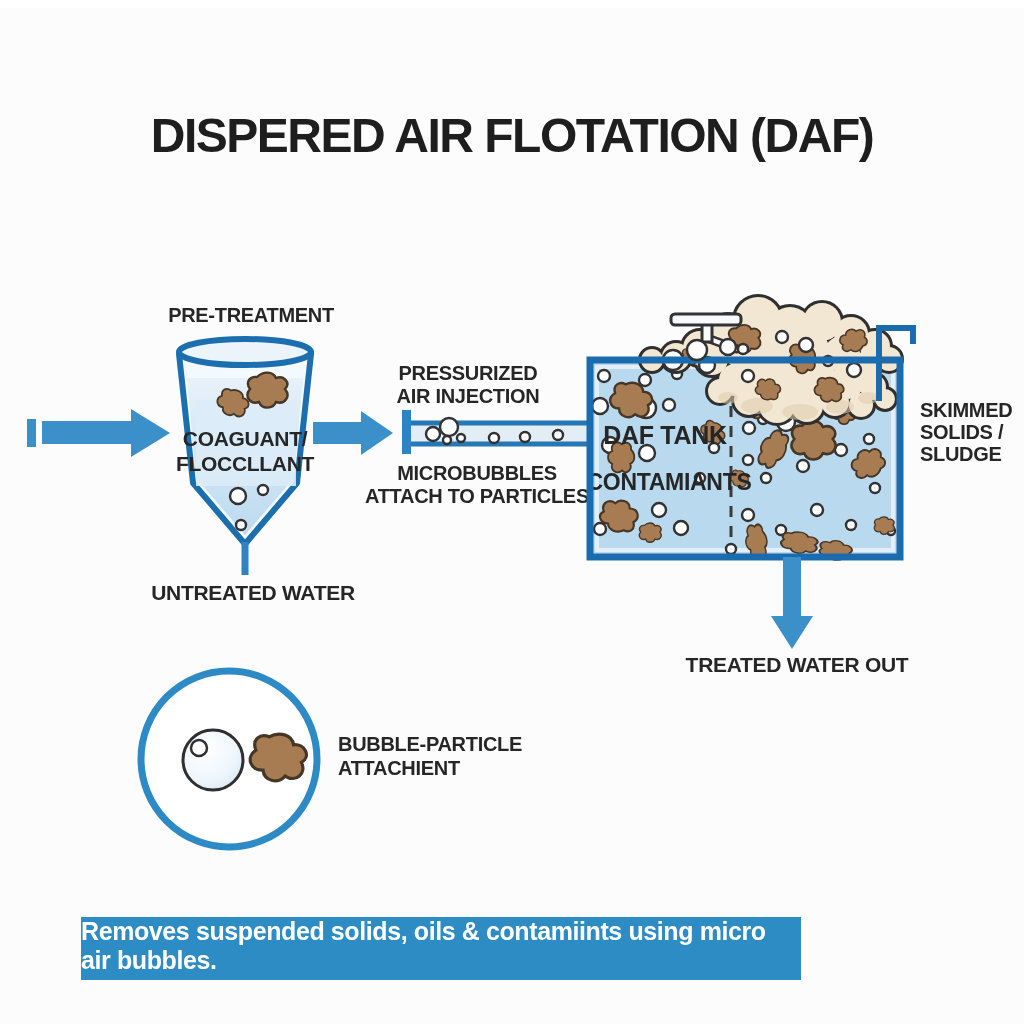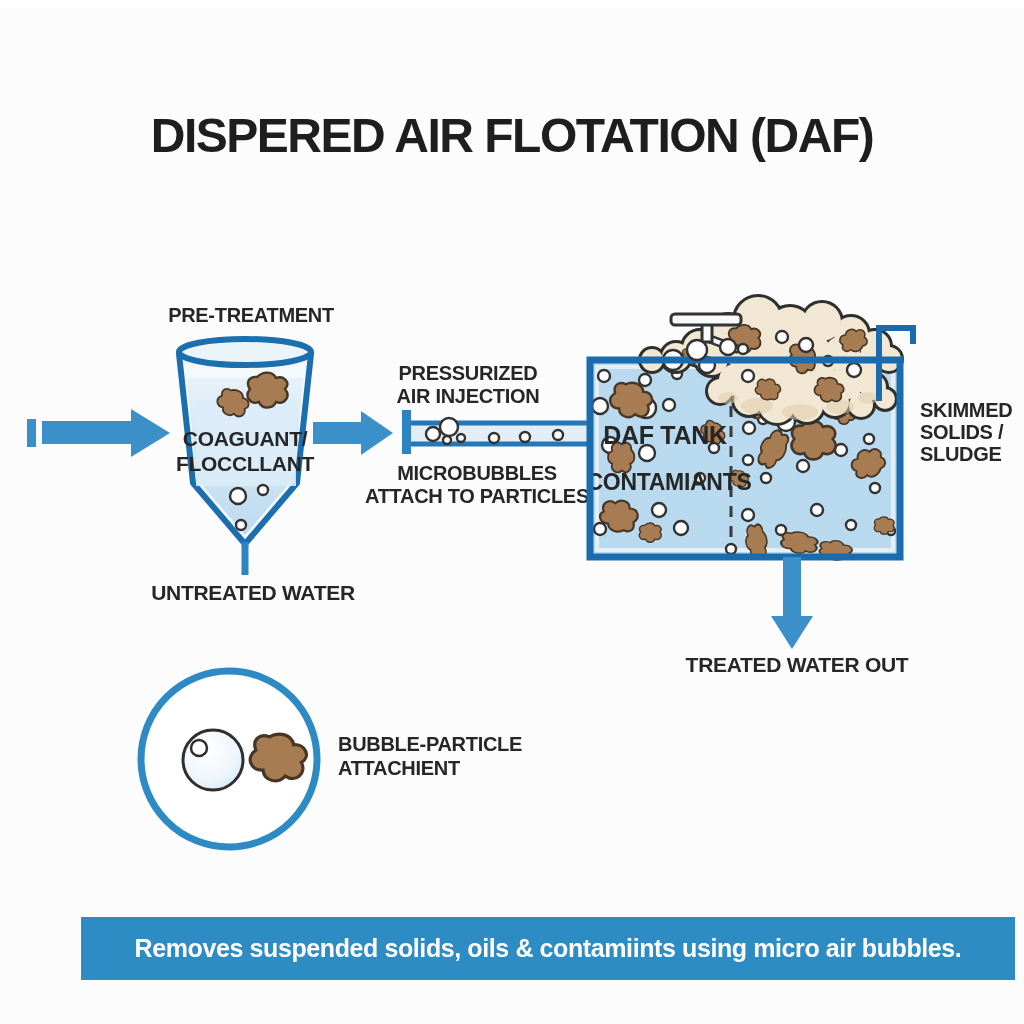--- a/index.html
+++ b/index.html
@@ -1,22 +1,22 @@
 <!DOCTYPE html>
 <html><head>
 <meta charset="utf-8">
 <style>
   html,body{margin:0;padding:0;background:#ffffff;}
   .stage{position:relative;width:1024px;height:1024px;background:#fcfcfd;overflow:hidden;
          font-family:"Liberation Sans",sans-serif;margin-top:8px;}
   .title{position:absolute;left:0;right:0;top:100px;text-align:center;
          font-size:48px;font-weight:700;letter-spacing:-1.5px;color:#1e1e1e;}
   .diagram{position:absolute;left:0;top:0;}
-  .banner{position:absolute;left:81px;top:909px;width:934px;height:63px;background:#2e8cc5;
-          color:#ffffff;display:flex;align-items:center;justify-content:center;
+  .banner{position:absolute;left:81px;top:909px;width:720px;height:63px;background:#2e8cc5;
+          color:#ffffff;display:flex;align-items:flex-start;justify-content:center;
           font-size:25px;font-weight:700;letter-spacing:-0.4px;}
   text{font-family:"Liberation Sans",sans-serif;font-weight:700;fill:#262626;letter-spacing:-0.3px;}
   .lbl20{font-size:20px;} .lbl21{font-size:21px;} .lbl23{font-size:23px;} .lbl25{font-size:25px;}
   .bub{fill:#ffffff;stroke:#323232;stroke-width:2.4;}
   .blob{fill:#a87c52;stroke:#463626;stroke-width:2.4;}
 </style>
 </head>
 <body>
 
 <div class="stage">

